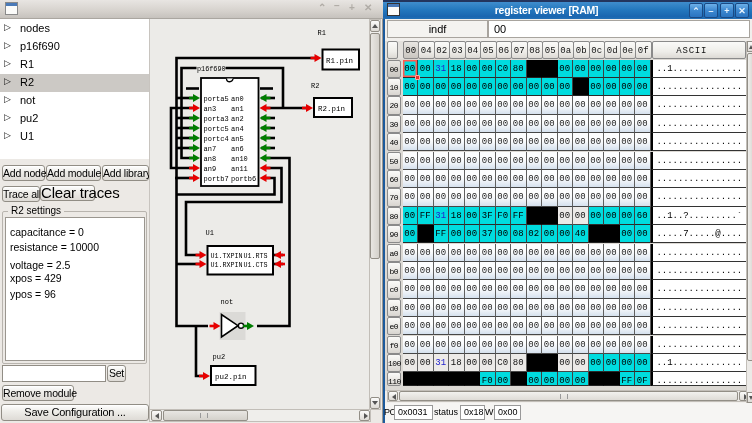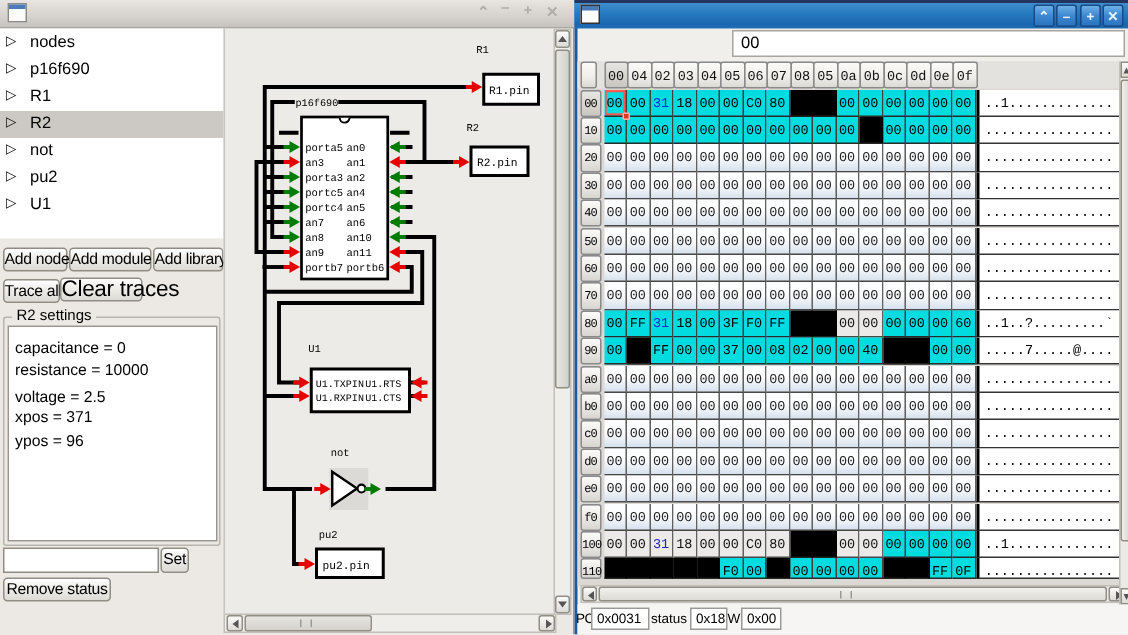--- a/index.html
+++ b/index.html
@@ -78,30 +78,31 @@
 
 <div class="btn" style="left:40px;top:185px;width:55px;height:16px;line-height:14px;font-size:15px">Clear traces</div>
 
 <div class="abs" style="left:2px;top:211px;width:145px;height:153px;border:1px solid #b8b4ae;border-radius:2px"></div>
 <div class="abs" style="left:8px;top:205px;background:#ece9e5;padding:0 3px;font-size:10px;color:#000">R2 settings</div>
 
 <div class="abs" style="left:5px;top:217px;width:140px;height:144px;background:#fff;border:1px solid #9a968f;font-size:10.5px;color:#000">
 <div style="position:absolute;left:4px;top:7.5px">capacitance = 0</div>
 <div style="position:absolute;left:4px;top:23.0px">resistance = 10000</div>
 <div style="position:absolute;left:4px;top:41px">voltage = 2.5</div>
-<div style="position:absolute;left:4px;top:54.0px">xpos = 371</div>
+<div style="position:absolute;left:4px;top:54.0px">xpos = 429</div>
 <div style="position:absolute;left:4px;top:69.5px">ypos = 96</div>
 </div>
 
 <div class="abs" style="left:2px;top:365px;width:104px;height:17px;background:#fff;border:1px solid #918d85"></div>
 
 <div class="btn" style="left:107px;top:365px;width:19px;height:17px;line-height:15px;font-size:10.5px">Set</div>
 
-<div class="btn" style="left:2px;top:385px;width:72px;height:16px;line-height:14px;font-size:10.5px">Remove status</div>
-
+<div class="btn" style="left:2px;top:385px;width:72px;height:16px;line-height:14px;font-size:10.5px">Remove module</div>
+
+<div class="btn" style="left:1px;top:404px;width:148px;height:17px;line-height:15px;font-size:11px">Save Configuration ...</div>
 
 <div class="abs" style="left:149px;top:19px;width:220px;height:390px;background:#ecebe8;border-left:1px solid #c8c4bf">
 <svg width="220" height="390" viewBox="149 19 220 390" style="position:absolute;left:0;top:0">
 <g stroke="#000" stroke-width="2.6" fill="none">
 
 <path d="M314 58 H175.5 V326 H207"></path>
 <path d="M175.5 98 H193"></path>
 <path d="M175.5 118 H193"></path>
 <path d="M176 128 H193"></path>
 <path d="M176 138 H193"></path>
@@ -289,27 +290,29 @@
 </div>
 
 <div class="abs" style="left:383px;top:0;width:369px;height:423px;background:#f1efec;border-left:2px solid #1c5a9c">
 
 <div class="abs" style="left:-2px;top:0;width:371px;height:19px;background:linear-gradient(#3f8dcd,#2478be 45%,#1a66b0 85%,#2270b6);border-top:2px solid #23355e">
 
 <div class="abs" style="left:4px;top:1px;width:13px;height:13px;background:#fbfbf9;border:1px solid #333">
         <div style="height:3px;background:#4a7ab8"></div>
       </div>
 
+<div class="abs" style="left:20px;top:2px;width:287px;text-align:center;font-size:10.5px;letter-spacing:-0.2px;font-weight:bold;color:#fff">register viewer [RAM]</div>
 
 <div class="abs" style="left:306px;top:1px;width:14px;height:15px;background:linear-gradient(#6db0e8,#3c88d0 50%,#2a74c0);border:1px solid #1a4a85;border-radius:2px;color:#eaf4fc;font-size:9px;font-weight:bold;text-align:center;line-height:14px">⌃</div>
 <div class="abs" style="left:321px;top:1px;width:14px;height:15px;background:linear-gradient(#6db0e8,#3c88d0 50%,#2a74c0);border:1px solid #1a4a85;border-radius:2px;color:#eaf4fc;font-size:9px;font-weight:bold;text-align:center;line-height:14px">–</div>
 <div class="abs" style="left:337px;top:1px;width:14px;height:15px;background:linear-gradient(#6db0e8,#3c88d0 50%,#2a74c0);border:1px solid #1a4a85;border-radius:2px;color:#eaf4fc;font-size:9px;font-weight:bold;text-align:center;line-height:14px">+</div>
 <div class="abs" style="left:352px;top:1px;width:14px;height:15px;background:linear-gradient(#6db0e8,#3c88d0 50%,#2a74c0);border:1px solid #1a4a85;border-radius:2px;color:#eaf4fc;font-size:9px;font-weight:bold;text-align:center;line-height:14px">✕</div>
 </div>
 
+<div class="abs" style="left:2px;top:20px;width:101px;height:18px;background:#f4f3f0;border:1px solid #a8a49e;font-size:11px;color:#000;text-align:center;line-height:17px">indf</div>
 
 <div class="abs" style="left:103px;top:20px;width:262px;height:18px;background:#fff;border:1px solid #a8a49e;font-size:11px;color:#000;line-height:17px"><span style="padding-left:5px">00</span></div>
 
 <div class="abs" style="left:0;top:40.5px;width:361px;height:350px;background:#dcd9d4">
 
 <div class="abs" style="left:0;top:0;width:361px;height:18.5px;background:#e4e2de">
 <div class="hdr" style="left:2px;width:11px"></div>
 <div class="hdr" style="left:17.50px;width:16.50px;background:linear-gradient(#e8e6e2,#d6d3ce 60%,#c9c6c0);line-height:18.5px">00</div>
 <div class="hdr" style="left:33.00px;width:16.50px;line-height:18.5px">04</div>
 <div class="hdr" style="left:48.50px;width:16.50px;line-height:18.5px">02</div>
@@ -319,20 +322,21 @@
 <div class="hdr" style="left:110.50px;width:16.50px;line-height:18.5px">06</div>
 <div class="hdr" style="left:126.00px;width:16.50px;line-height:18.5px">07</div>
 <div class="hdr" style="left:141.50px;width:16.50px;line-height:18.5px">08</div>
 <div class="hdr" style="left:157.00px;width:16.50px;line-height:18.5px">05</div>
 <div class="hdr" style="left:172.50px;width:16.50px;line-height:18.5px">0a</div>
 <div class="hdr" style="left:188.00px;width:16.50px;line-height:18.5px">0b</div>
 <div class="hdr" style="left:203.50px;width:16.50px;line-height:18.5px">0c</div>
 <div class="hdr" style="left:219.00px;width:16.50px;line-height:18.5px">0d</div>
 <div class="hdr" style="left:234.50px;width:16.50px;line-height:18.5px">0e</div>
 <div class="hdr" style="left:250.00px;width:16.50px;line-height:18.5px">0f</div>
+<div class="hdr mono" style="left:266.50px;width:94.50px;line-height:18.5px;background:linear-gradient(#fafaf8,#eeede9 60%,#dddad5);font-size:9px;letter-spacing:0.8px;text-indent:-14px">ASCII</div>
 </div>
 
 <div class="abs" style="left:0;top:19.00px;width:361px;height:18.40px">
 <div class="rowlab" style="background:linear-gradient(#e8e6e2,#d6d3ce 60%,#c9c6c0);line-height:18.4px;width:13.5px;letter-spacing:-0.5px">00</div>
 <div class="cell" style="left:17.50px;width:15.50px;background:#00dcdf;border-right:1px solid #404040;border-bottom:1px solid #2a2a2a;color:#000;box-shadow:inset 0 0 0 1.5px #ff5a50;line-height:18.4px">00</div>
 <div class="cell" style="left:33.00px;width:15.50px;background:#00dcdf;border-right:1px solid #404040;border-bottom:1px solid #2a2a2a;color:#000;line-height:18.4px">00</div>
 <div class="cell" style="left:48.50px;width:15.50px;background:#00dcdf;border-right:1px solid #404040;border-bottom:1px solid #2a2a2a;color:#000;color:#2222cc;line-height:18.4px">31</div>
 <div class="cell" style="left:64.00px;width:15.50px;background:#00dcdf;border-right:1px solid #404040;border-bottom:1px solid #2a2a2a;color:#000;line-height:18.4px">18</div>
 <div class="cell" style="left:79.50px;width:15.50px;background:#00dcdf;border-right:1px solid #404040;border-bottom:1px solid #2a2a2a;color:#000;line-height:18.4px">00</div>
 <div class="cell" style="left:95.00px;width:15.50px;background:#00dcdf;border-right:1px solid #404040;border-bottom:1px solid #2a2a2a;color:#000;line-height:18.4px">00</div>

